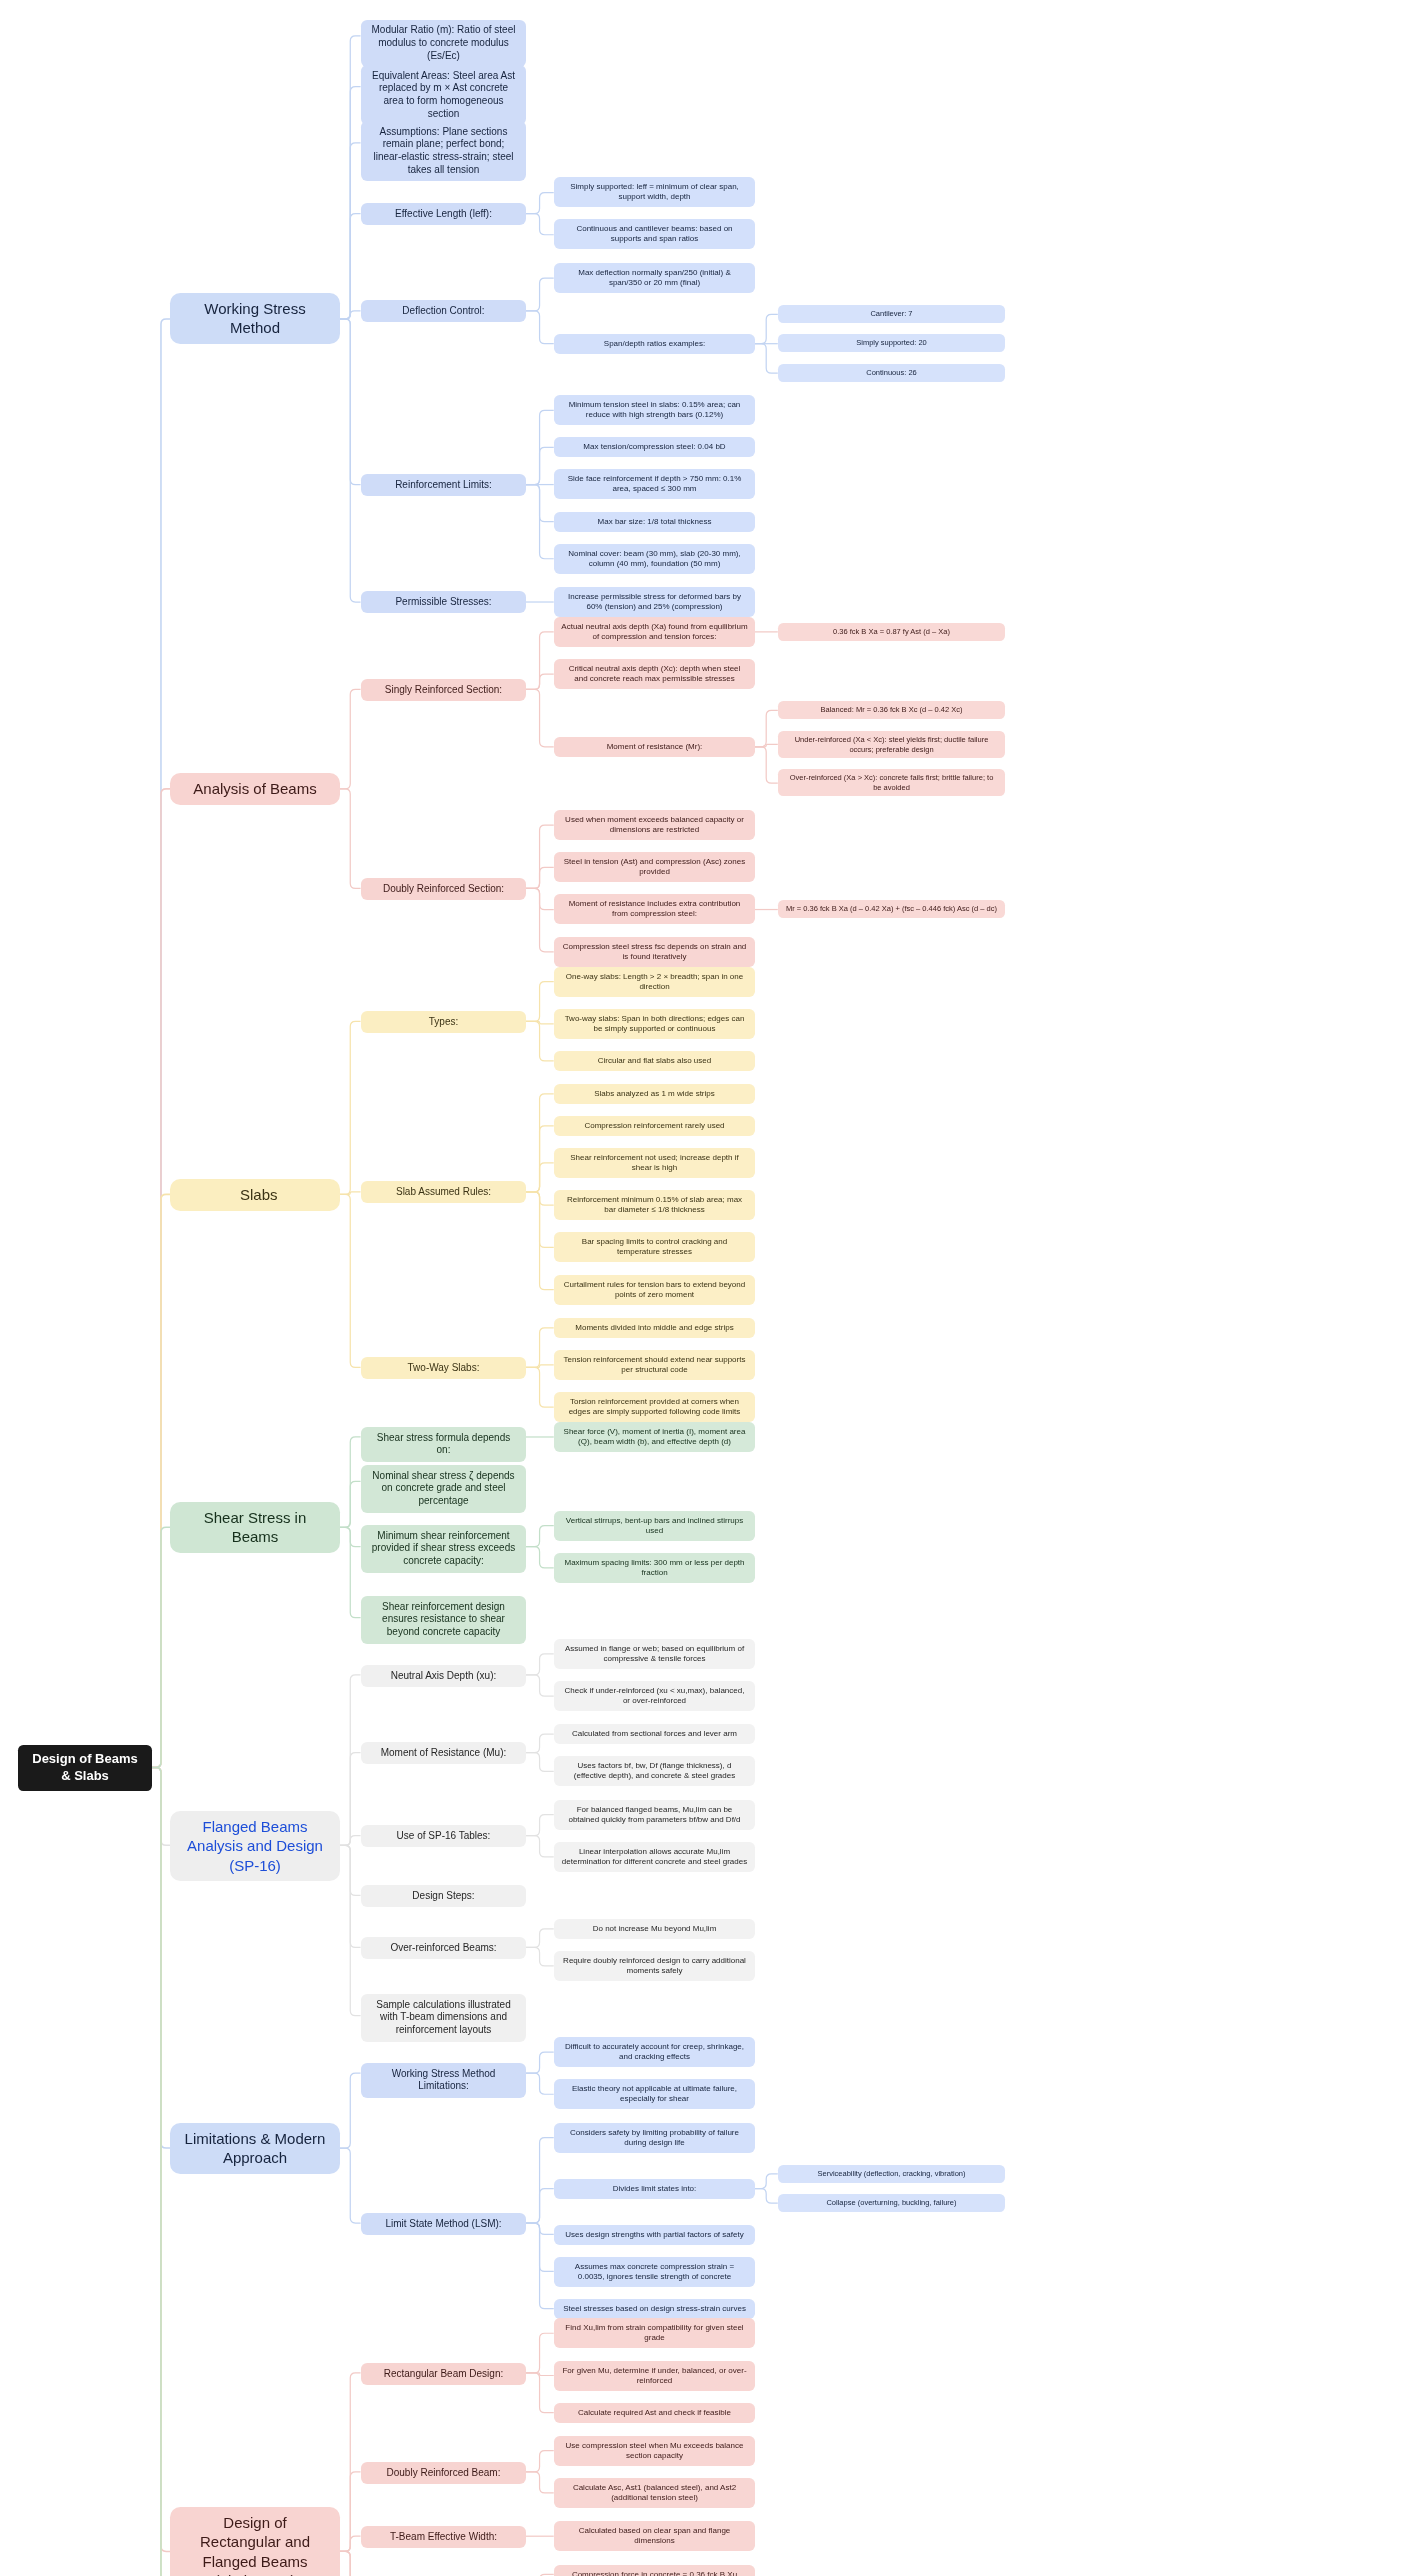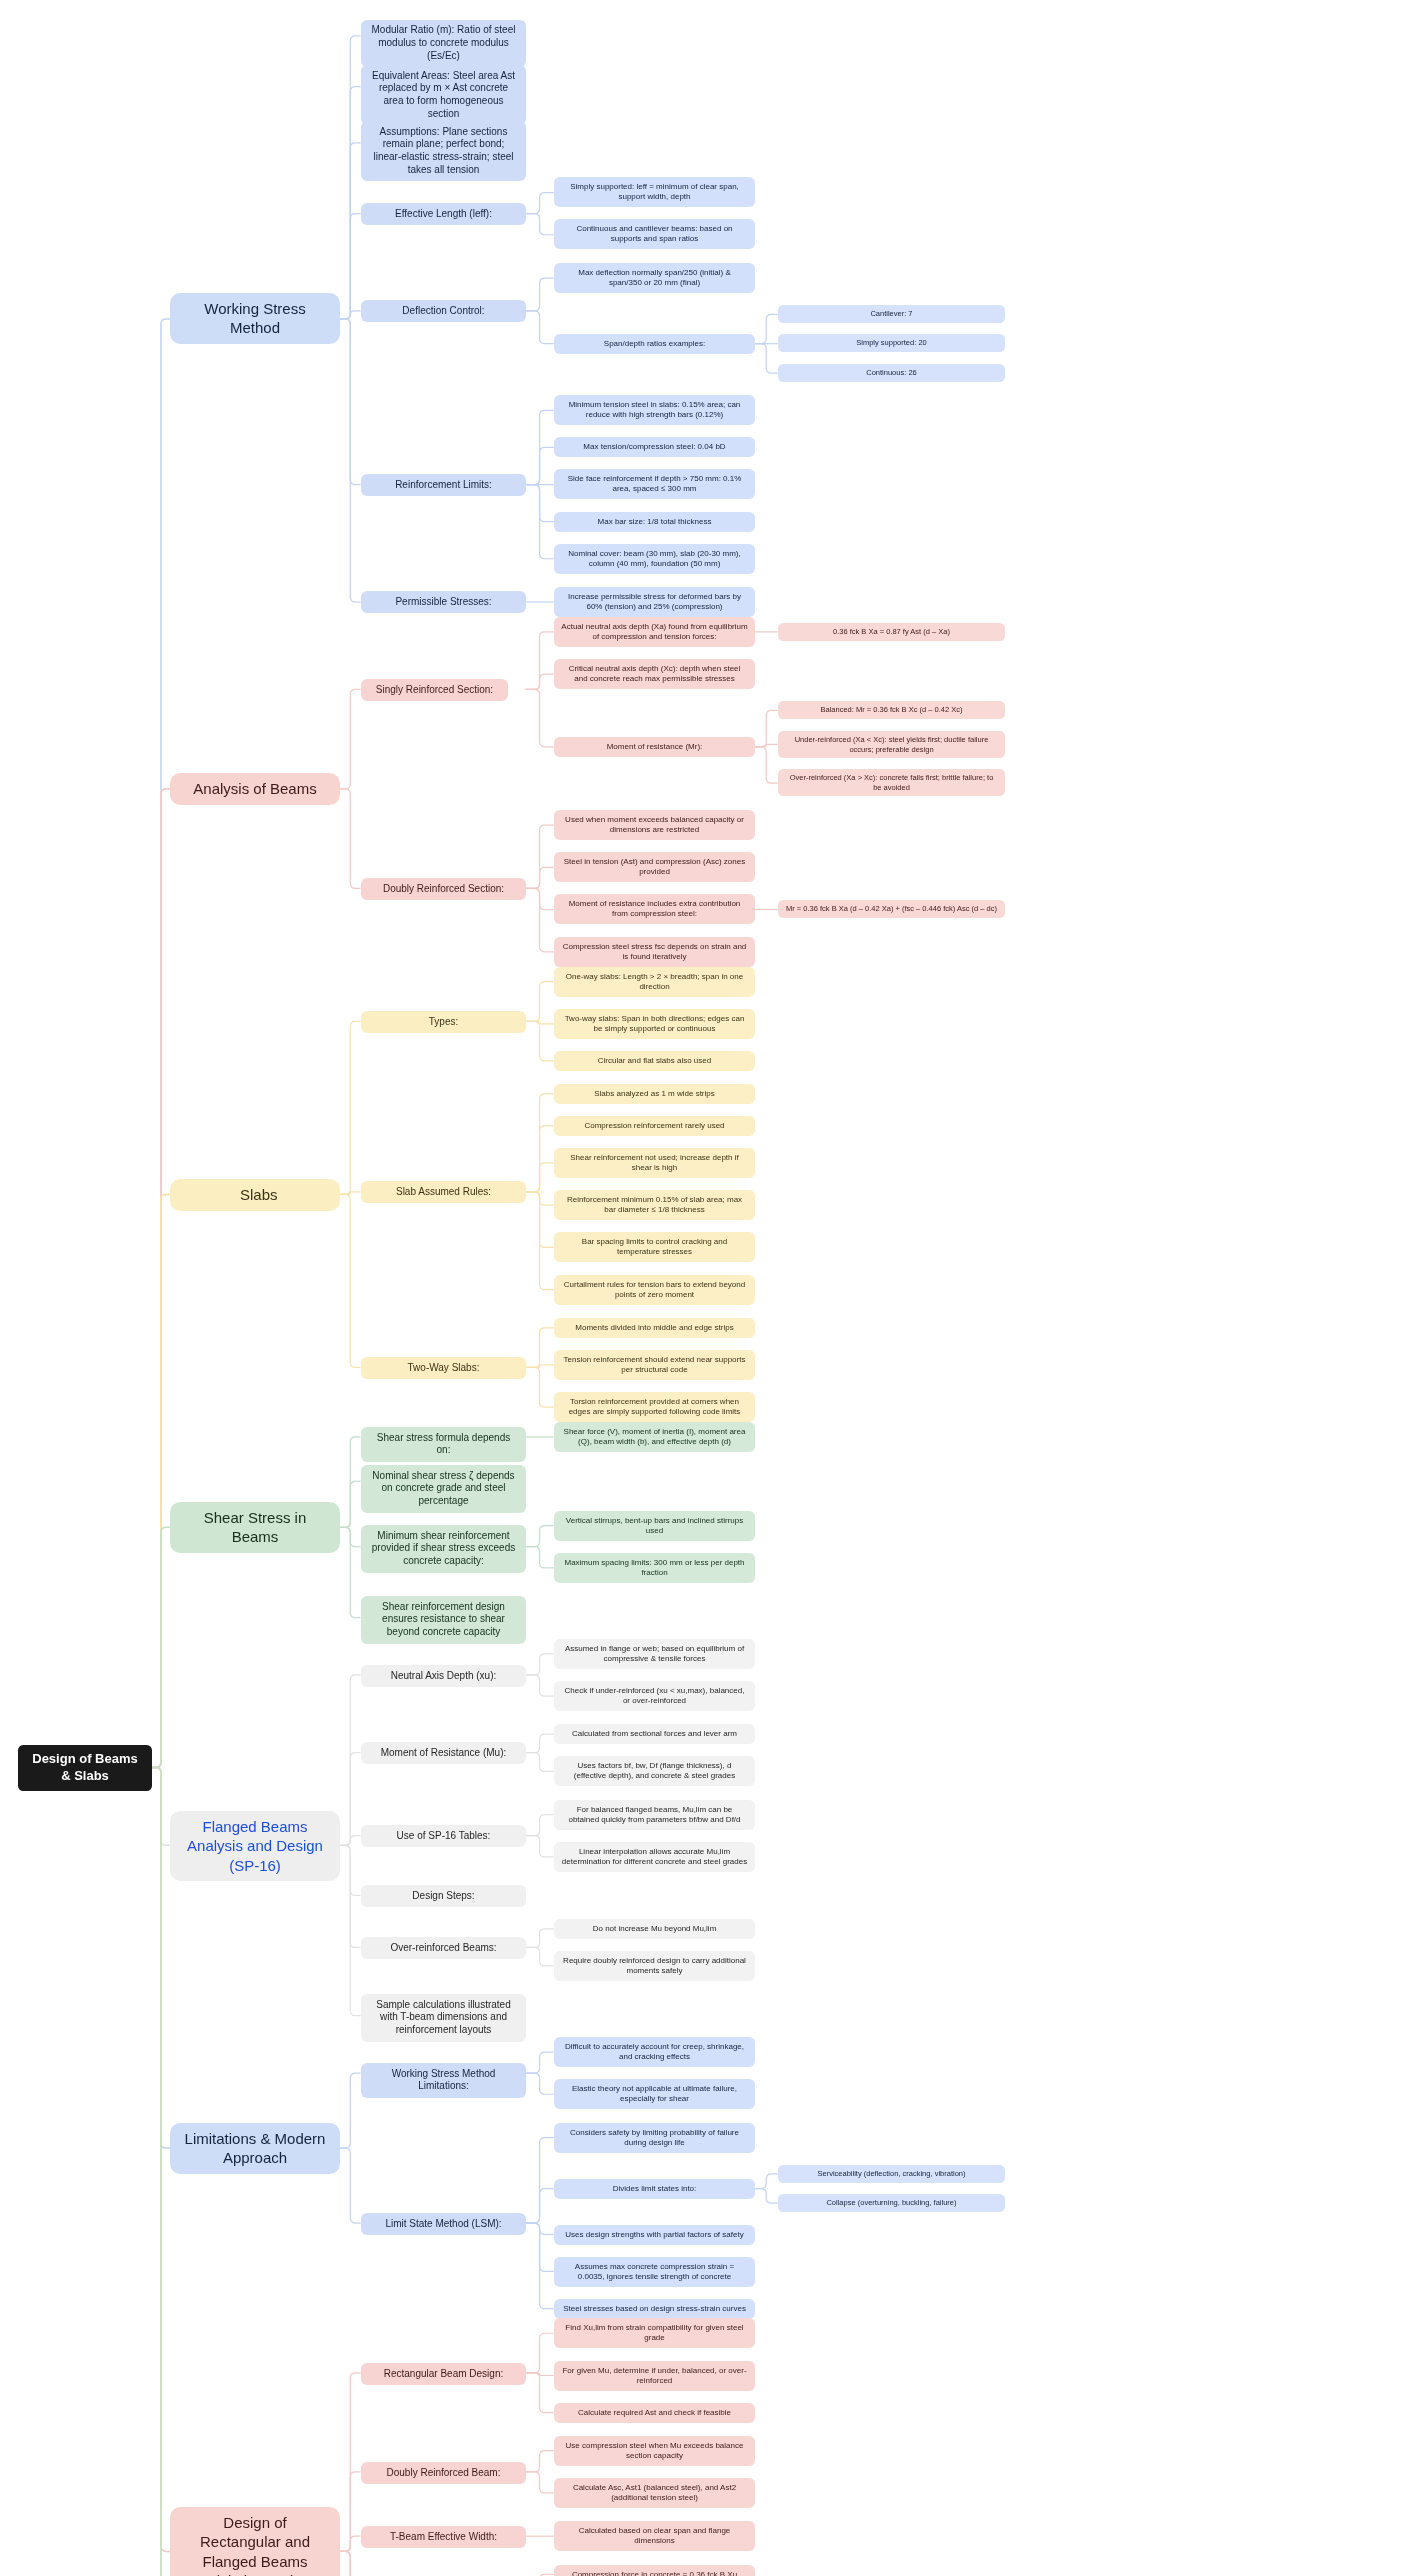--- a/index.html
+++ b/index.html
@@ -208,21 +208,21 @@
       <div class="node b4 blue" style="left: 778px; top: 364px; width: 227px; min-height: 18px;">Continuous: 26</div>
       <div class="node b2 blue" style="left: 361px; top: 474px; width: 165px; min-height: 20.6px;">Reinforcement Limits:</div>
       <div class="node b3 blue" style="left: 554px; top: 395px; width: 201px; min-height: 30px;">Minimum tension steel in slabs: 0.15% area; can reduce with high strength bars (0.12%)</div>
       <div class="node b3 blue" style="left: 554px; top: 437px; width: 201px; min-height: 19.6px;">Max tension/compression steel: 0.04 bD</div>
       <div class="node b3 blue" style="left: 554px; top: 469px; width: 201px; min-height: 30px;">Side face reinforcement if depth &gt; 750 mm: 0.1% area, spaced ≤ 300 mm</div>
       <div class="node b3 blue" style="left: 554px; top: 512px; width: 201px; min-height: 19.6px;">Max bar size: 1/8 total thickness</div>
       <div class="node b3 blue" style="left: 554px; top: 544px; width: 201px; min-height: 30px;">Nominal cover: beam (30 mm), slab (20-30 mm), column (40 mm), foundation (50 mm)</div>
       <div class="node b2 blue" style="left: 361px; top: 591px; width: 165px; min-height: 20.6px;">Permissible Stresses:</div>
       <div class="node b3 blue" style="left: 554px; top: 587px; width: 201px; min-height: 30px;">Increase permissible stress for deformed bars by 60% (tension) and 25% (compression)</div>
       <div class="node b1 pink" style="left: 170px; top: 773px; width: 170px; min-height: 31px;">Analysis of Beams</div>
-      <div class="node b2 pink" style="left: 361px; top: 679px; width: 147px; min-height: 20.6px; text-align: center;">Singly Reinforced Section:</div>
+      <div class="node b2 pink" style="left: 361px; top: 679px; width: 165px; min-height: 20.6px; text-align: center;">Singly Reinforced Section:</div>
       <div class="node b3 pink" style="left: 554px; top: 617px; width: 201px; min-height: 30px;">Actual neutral axis depth (Xa) found from equilibrium of compression and tension forces:</div>
       <div class="node b4 pink" style="left: 778px; top: 623px; width: 227px; min-height: 18px;">0.36 fck B Xa = 0.87 fy Ast (d – Xa)</div>
       <div class="node b3 pink" style="left: 554px; top: 659px; width: 201px; min-height: 30px;">Critical neutral axis depth (Xc): depth when steel and concrete reach max permissible stresses</div>
       <div class="node b3 pink" style="left: 554px; top: 737px; width: 201px; min-height: 19.6px;">Moment of resistance (Mr):</div>
       <div class="node b4 pink" style="left: 778px; top: 701px; width: 227px; min-height: 18px;">Balanced: Mr = 0.36 fck B Xc (d – 0.42 Xc)</div>
       <div class="node b4 pink" style="left: 778px; top: 731px; width: 227px; min-height: 27px;">Under-reinforced (Xa &lt; Xc): steel yields first; ductile failure occurs; preferable design</div>
       <div class="node b4 pink" style="left: 778px; top: 769px; width: 227px; min-height: 27px;">Over-reinforced (Xa &gt; Xc): concrete fails first; brittle failure; to be avoided</div>
       <div class="node b2 pink" style="left: 361px; top: 878px; width: 165px; min-height: 20.6px;">Doubly Reinforced Section:</div>
       <div class="node b3 pink" style="left: 554px; top: 810px; width: 201px; min-height: 30px;">Used when moment exceeds balanced capacity or dimensions are restricted</div>
       <div class="node b3 pink" style="left: 554px; top: 852px; width: 201px; min-height: 30px;">Steel in tension (Ast) and compression (Asc) zones provided</div>

